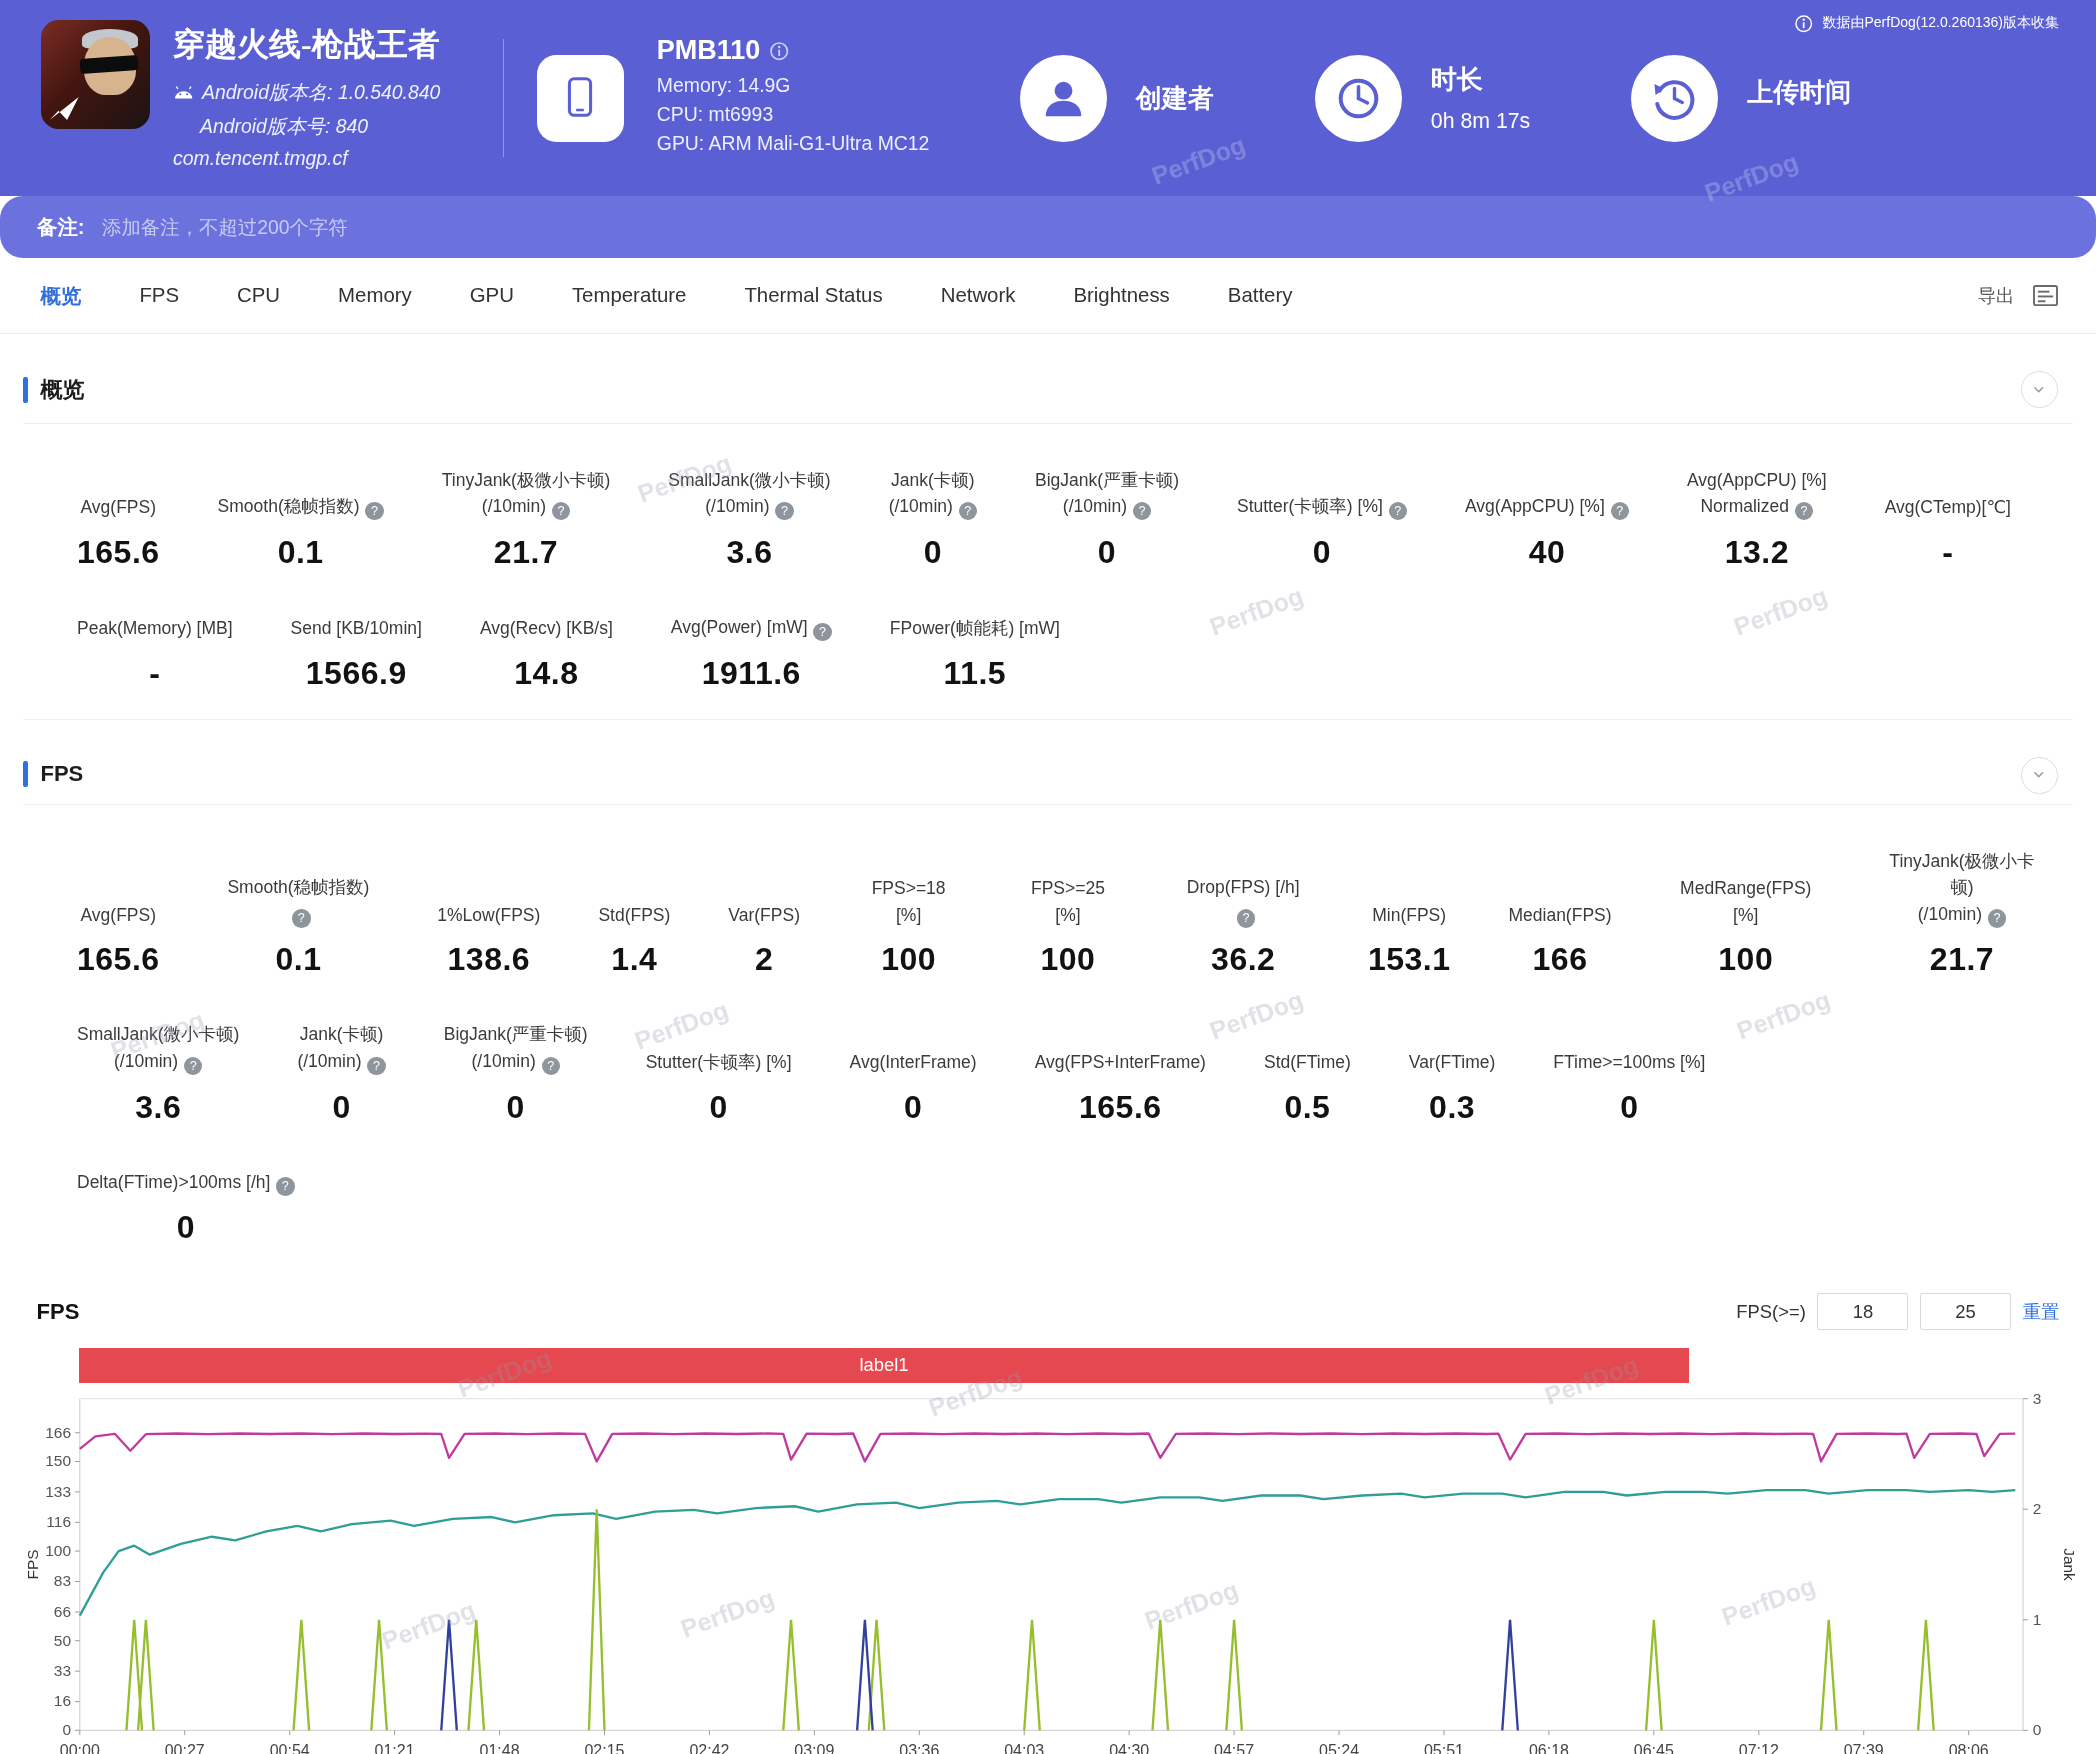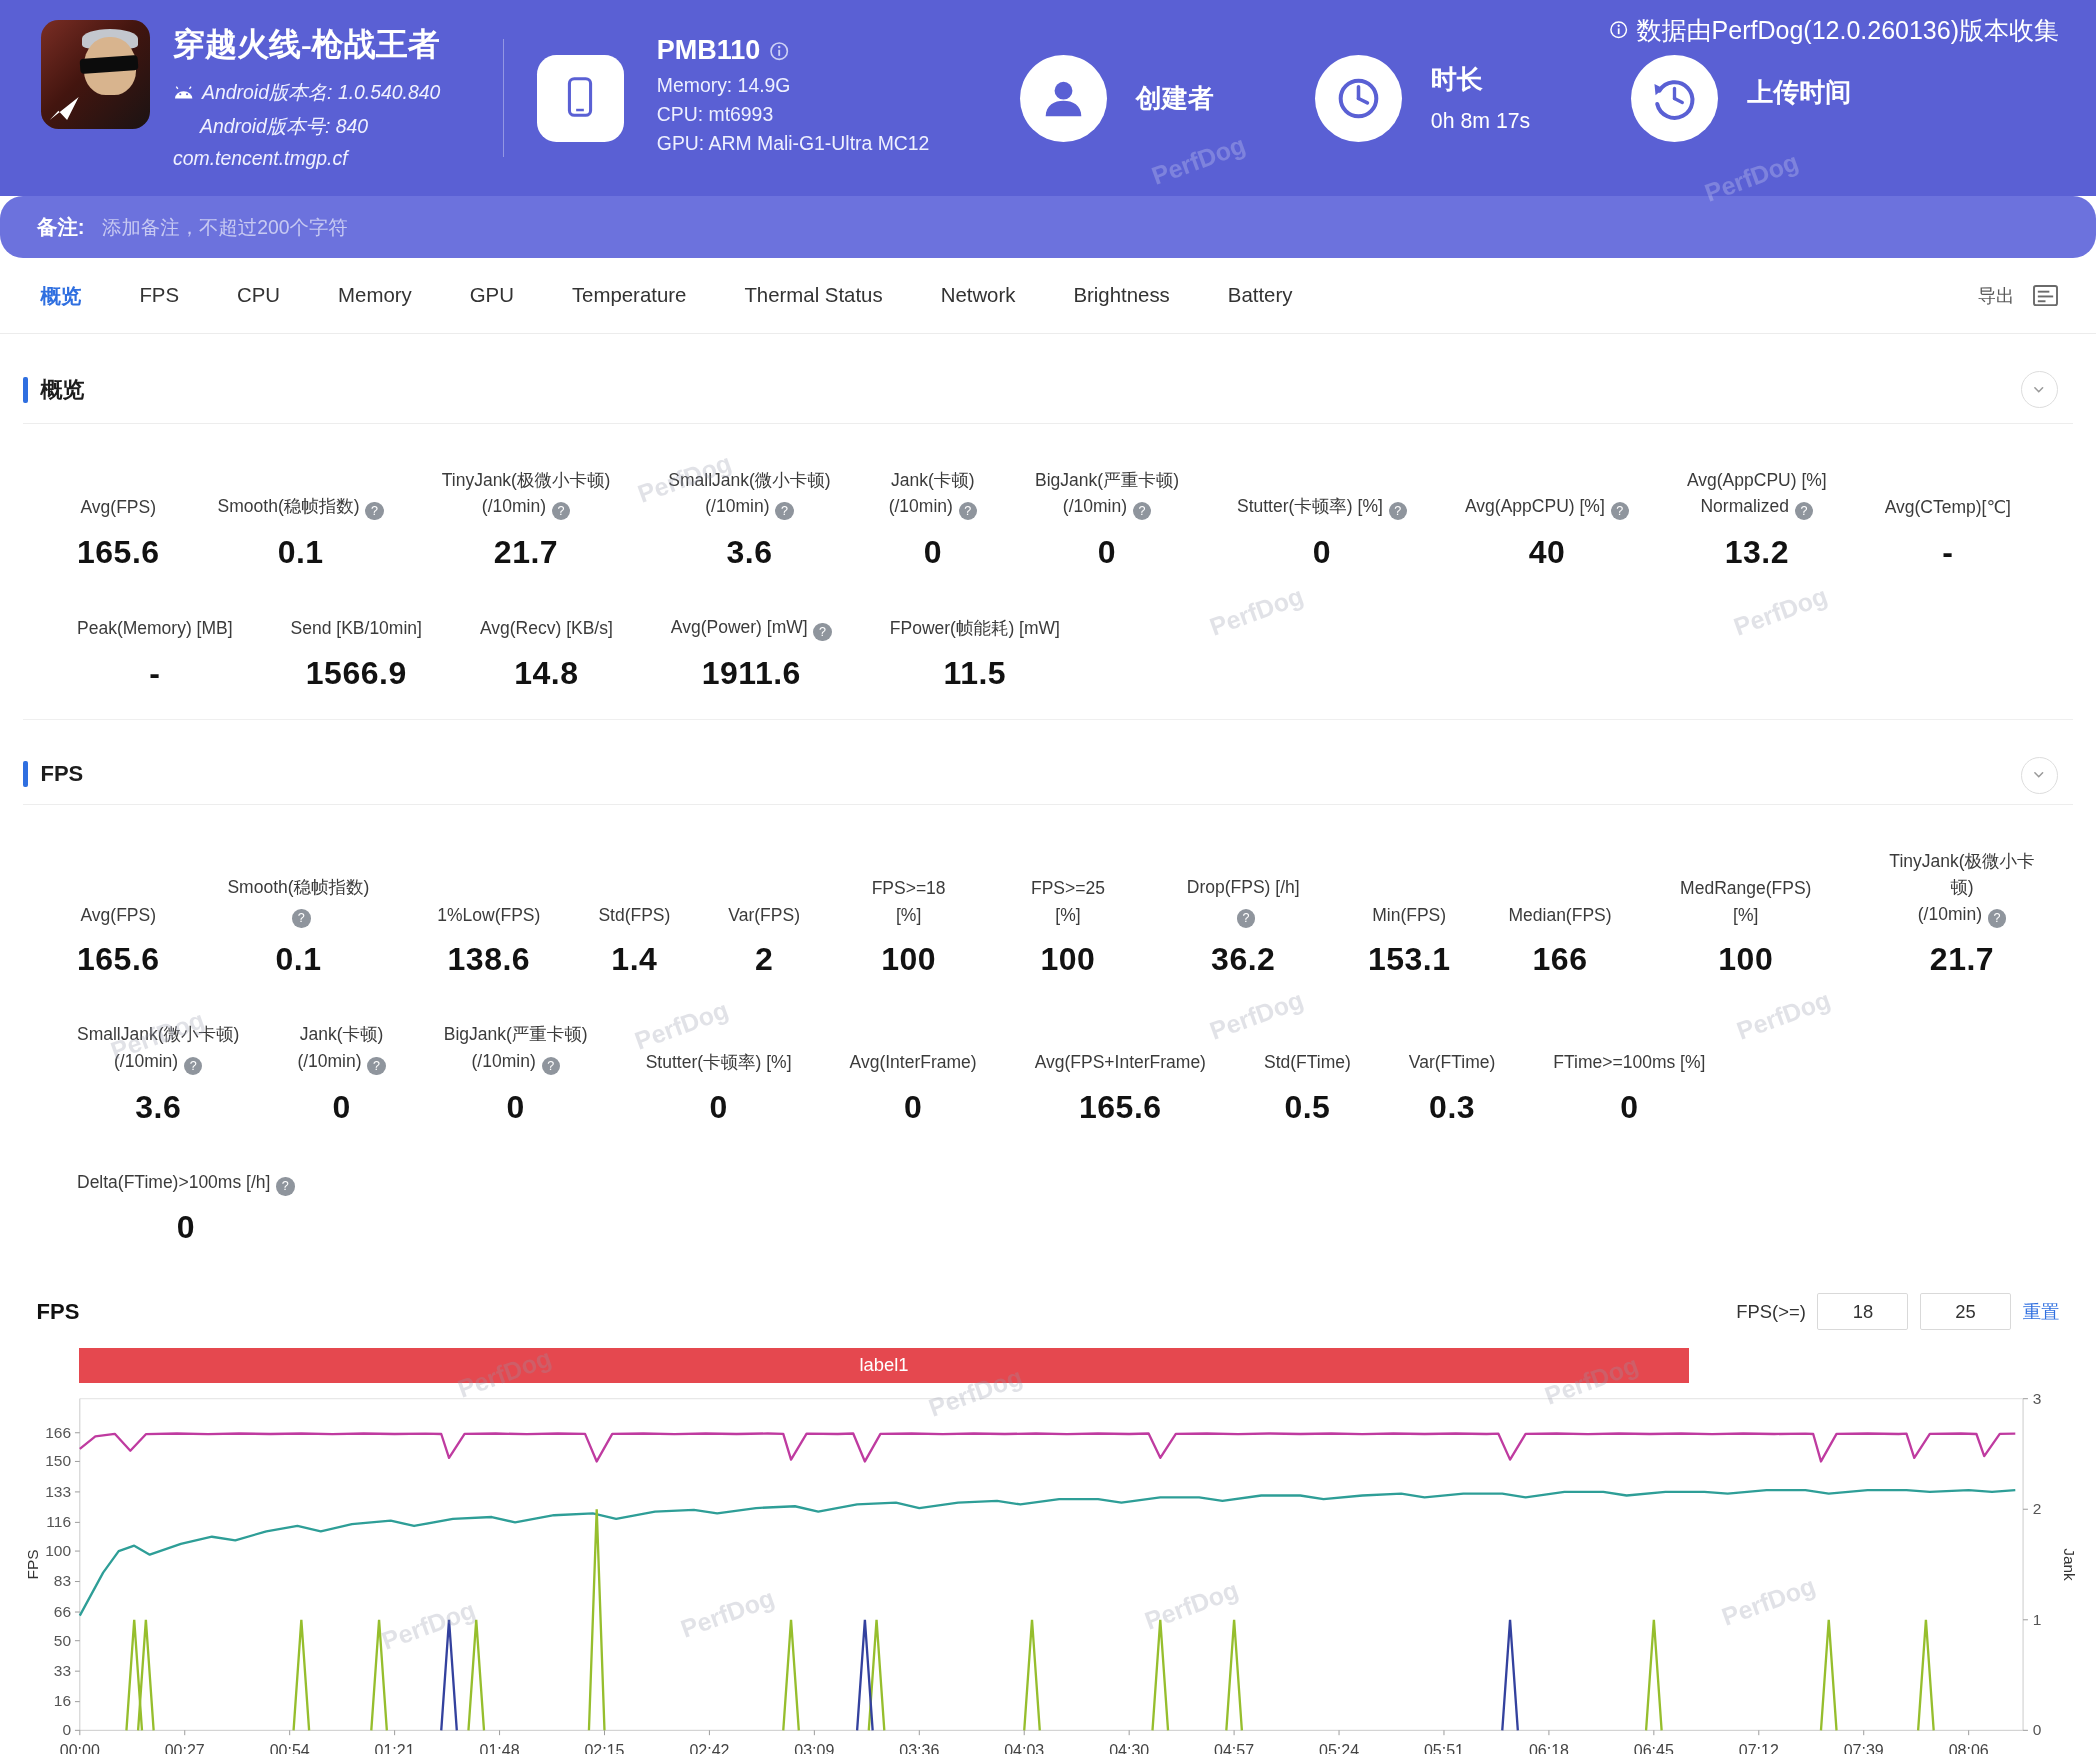--- a/index.html
+++ b/index.html
@@ -29,21 +29,21 @@
   .device-name{font-size:27px;font-weight:bold;display:flex;align-items:center;gap:8.7px;margin-bottom:7.8px;}
   .device-line{font-size:19.4px;margin:5.8px 0;color:#eef0ff;}
   .stat{display:flex;align-items:center;flex:none;}
   .stat.creator{margin-left:64px;}
   .stat.duration{margin-left:101px;}
   .stat.upload{margin-left:101px;}
   .stat-icon{width:87px;height:87px;border-radius:50%;background:#fff;display:flex;align-items:center;justify-content:center;flex:none;}
   .stat-text{margin-left:29px;}
   .stat-label{font-size:26px;font-weight:bold;}
   .stat-value{font-size:21.3px;margin-top:11.6px;}
-  .collect{position:absolute;top:13.6px;right:37px;display:flex;align-items:center;gap:8.7px;font-size:25px;color:#fff;}
+  .collect{position:absolute;top:13.6px;right:37px;display:flex;align-items:center;gap:8.7px;font-size:14px;color:#fff;}
   
   .note-bar{height:62px;background:#6c72dd;display:flex;align-items:center;padding:0 37px;gap:15.5px;border-radius:23px;}
   .note-label{color:#fff;font-size:20.4px;font-weight:bold;flex:none;}
   .note-input{background:transparent;border:none;outline:none;font-size:19.4px;color:#fff;width:679px;
     font-family:"Liberation Sans","DejaVu Sans",sans-serif;}
   .note-input::placeholder{color:rgba(255,255,255,.62);}
   
   .tab-bar{position:relative;height:75px;display:flex;align-items:center;border-bottom:1px solid #ececec;background:#fff;padding:0 11.6px;}
   .tab{padding:0 29px;font-size:20.4px;color:#333;cursor:pointer;flex:none;}
   .tab.active{color:#2f6fe0;font-weight:bold;}

